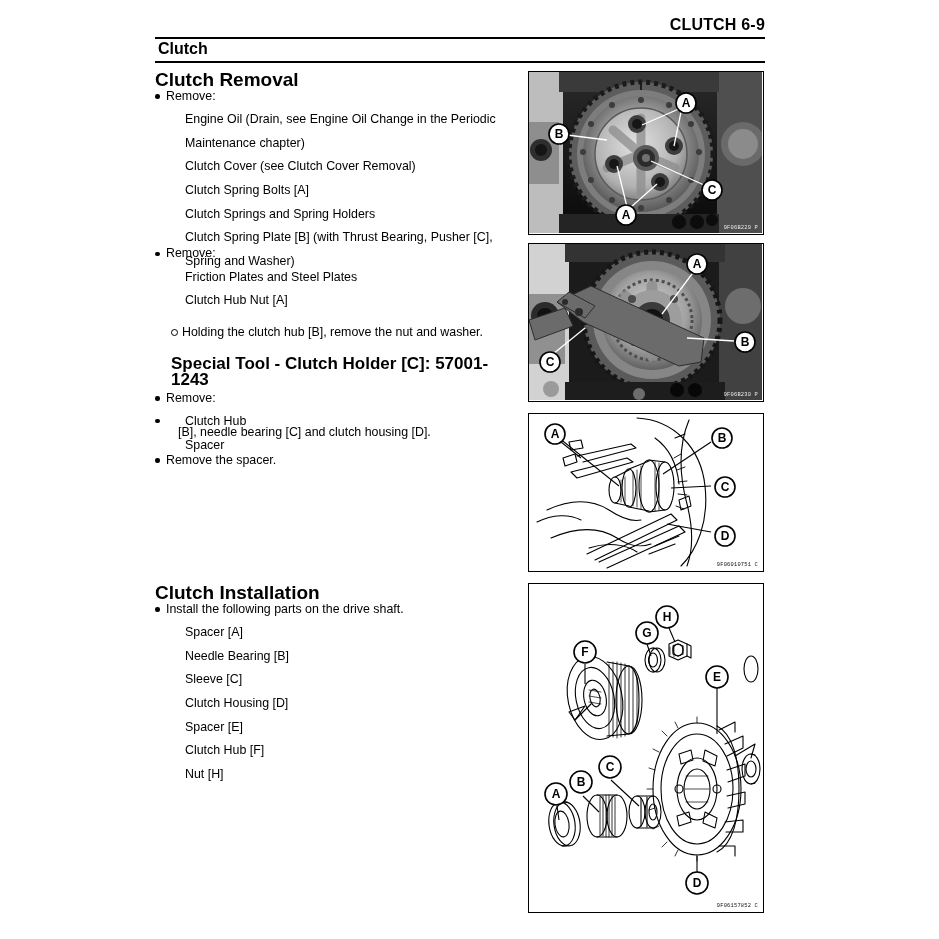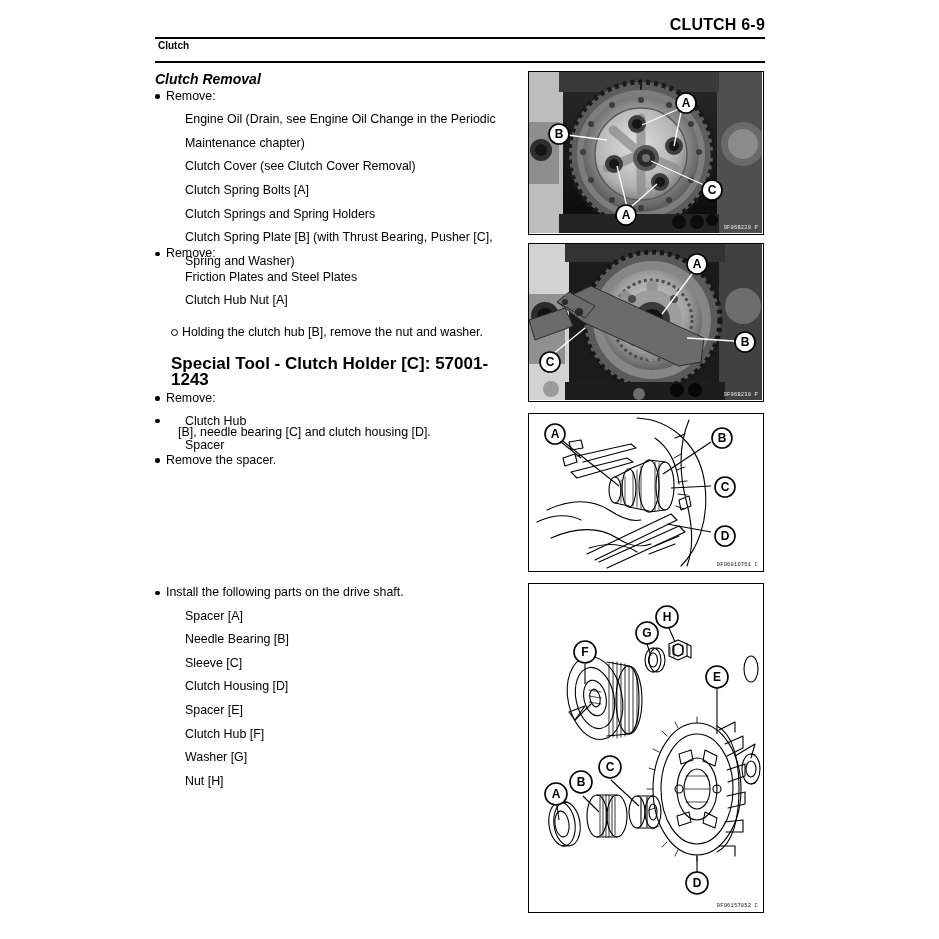--- a/index.html
+++ b/index.html
@@ -40,36 +40,35 @@
     width: 610px;
     background: #000000;
   }
   .rule-top    { top: 37px;  height: 2px; }
   .rule-bottom { top: 61px;  height: 2px; }
 
   .section-title {
     position: absolute;
     left: 158px;
     top: 40px;
-    font-size: 10px;
+    font-size: 16px;
     font-weight: bold;
   }
 
   
   .text-col {
     position: absolute;
     left: 155px;
     width: 360px;
     font-size: 12.4px;
     line-height: 15.6px;
   }
   .sub-head {
-    font-style: italic;
     font-weight: bold;
-    font-size: 14px;
+    font-size: 19px;
     margin: 0 0 1px 0;
   }
   .bullet-line {
     position: relative;
     padding-left: 11px;
     margin: 0;
   }
   .bullet-line .dot {
     position: absolute;
     left: 0; top: 5.5px;
@@ -179,31 +178,31 @@
       <span class="dot"></span>
     </p>
     <p style="margin:12px; padding-left:11px;">[B], needle bearing [C] and clutch housing [D].</p>
     <p class="bullet-line">
       <span class="dot"></span>
       <span>Remove the spacer.</span>
     </p>
   </div>
 
   <div class="text-col" style="top:585px;">
+    <p class="sub-head">Clutch Installation</p>
     <p class="bullet-line">
       <span class="dot"></span>
       <span>Install the following parts on the drive shaft.</span>
     </p>
     <p class="indent1">Spacer [A]</p>
     <p class="indent1">Needle Bearing [B]</p>
     <p class="indent1">Sleeve [C]</p>
     <p class="indent1">Clutch Housing [D]</p>
     <p class="indent1">Spacer [E]</p>
     <p class="indent1">Clutch Hub [F]</p>
-    <p class="indent1">Washer [G]</p>
     <p class="indent1">Nut [H]</p>
   </div>
 
   <div class="figure" id="figure-1" style="top:71px; width:236px; height:164px;">
     <svg width="233" height="161" viewBox="0 0 233 161">
       <defs>
         <radialGradient id="g1a" cx="50%" cy="45%" r="60%">
           <stop offset="0%" stop-color="#cfcfcf"></stop>
           <stop offset="55%" stop-color="#9a9a9a"></stop>
           <stop offset="100%" stop-color="#4a4a4a"></stop>

